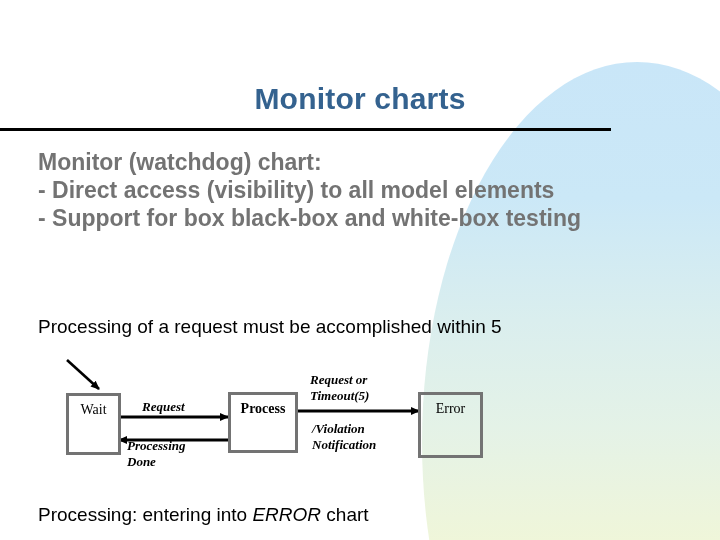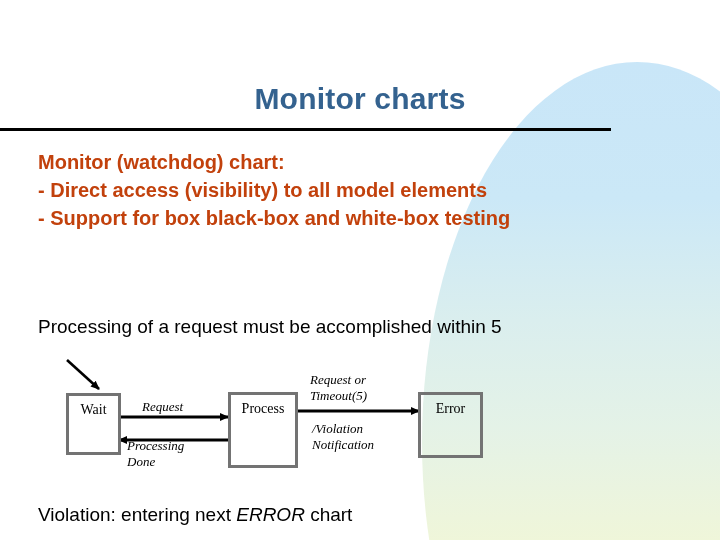--- a/index.html
+++ b/index.html
@@ -66,22 +66,22 @@
   }
 
   
   .body-block {
     position: absolute;
     left: 38px;
     top: 148px;
     width: 600px;
   }
   .body-line {
-    color: #c2410c;
-    font-size: 20px;
+    color: #737373;
+    font-size: 23px;
     font-weight: bold;
     line-height: 28px;
     white-space: nowrap;
   }
 
   
   .assert-head {
     position: absolute;
     left: 38px;
     top: 281px;
@@ -132,28 +132,28 @@
     left: 0;
     right: 0;
     top: 6px;
     text-align: center;
     font-family: "Liberation Serif", serif;
     font-size: 14px;
     color: #000000;
     white-space: nowrap;
   }
   #box-wait  { left: 11px;  top: 35px; width: 55px; height: 62px; }
-  #box-proc  { left: 173px; top: 34px; width: 70px; height: 76px; }
+  #box-proc  { left: 173px; top: 34px; width: 70px; height: 61px; font-weight: bold; }
   #box-error { left: 363px; top: 34px; width: 65px; height: 66px; }
 
   .dgm-label {
     position: absolute;
     font-family: "Liberation Serif", serif;
     font-style: italic;
-    font-weight: normal;
+    font-weight: bold;
     font-size: 13px;
     color: #000000;
     white-space: nowrap;
     line-height: 16px;
   }
   #lbl-request     { left: 87px;  top: 41px; }
   #lbl-procdone    { left: 72px;  top: 80px; }
   #lbl-reqtimeout  { left: 255px; top: 14px; }
   #lbl-violation   { left: 257px; top: 63px; }
 
@@ -228,15 +228,15 @@
       <div>Timeout(5)</div>
     </div>
 
     <div class="dgm-label" id="lbl-violation">
       <div>/Violation</div>
       <div>Notification</div>
     </div>
 
   </div>
 
-  <div class="footer-line"><span>Violation: entering next </span><i>ERROR</i><span> chart</span></div>
+  <div class="footer-line"><span>Processing: entering into </span><i>ERROR</i><span> chart</span></div>
 
 </div>
 
 </body></html>

